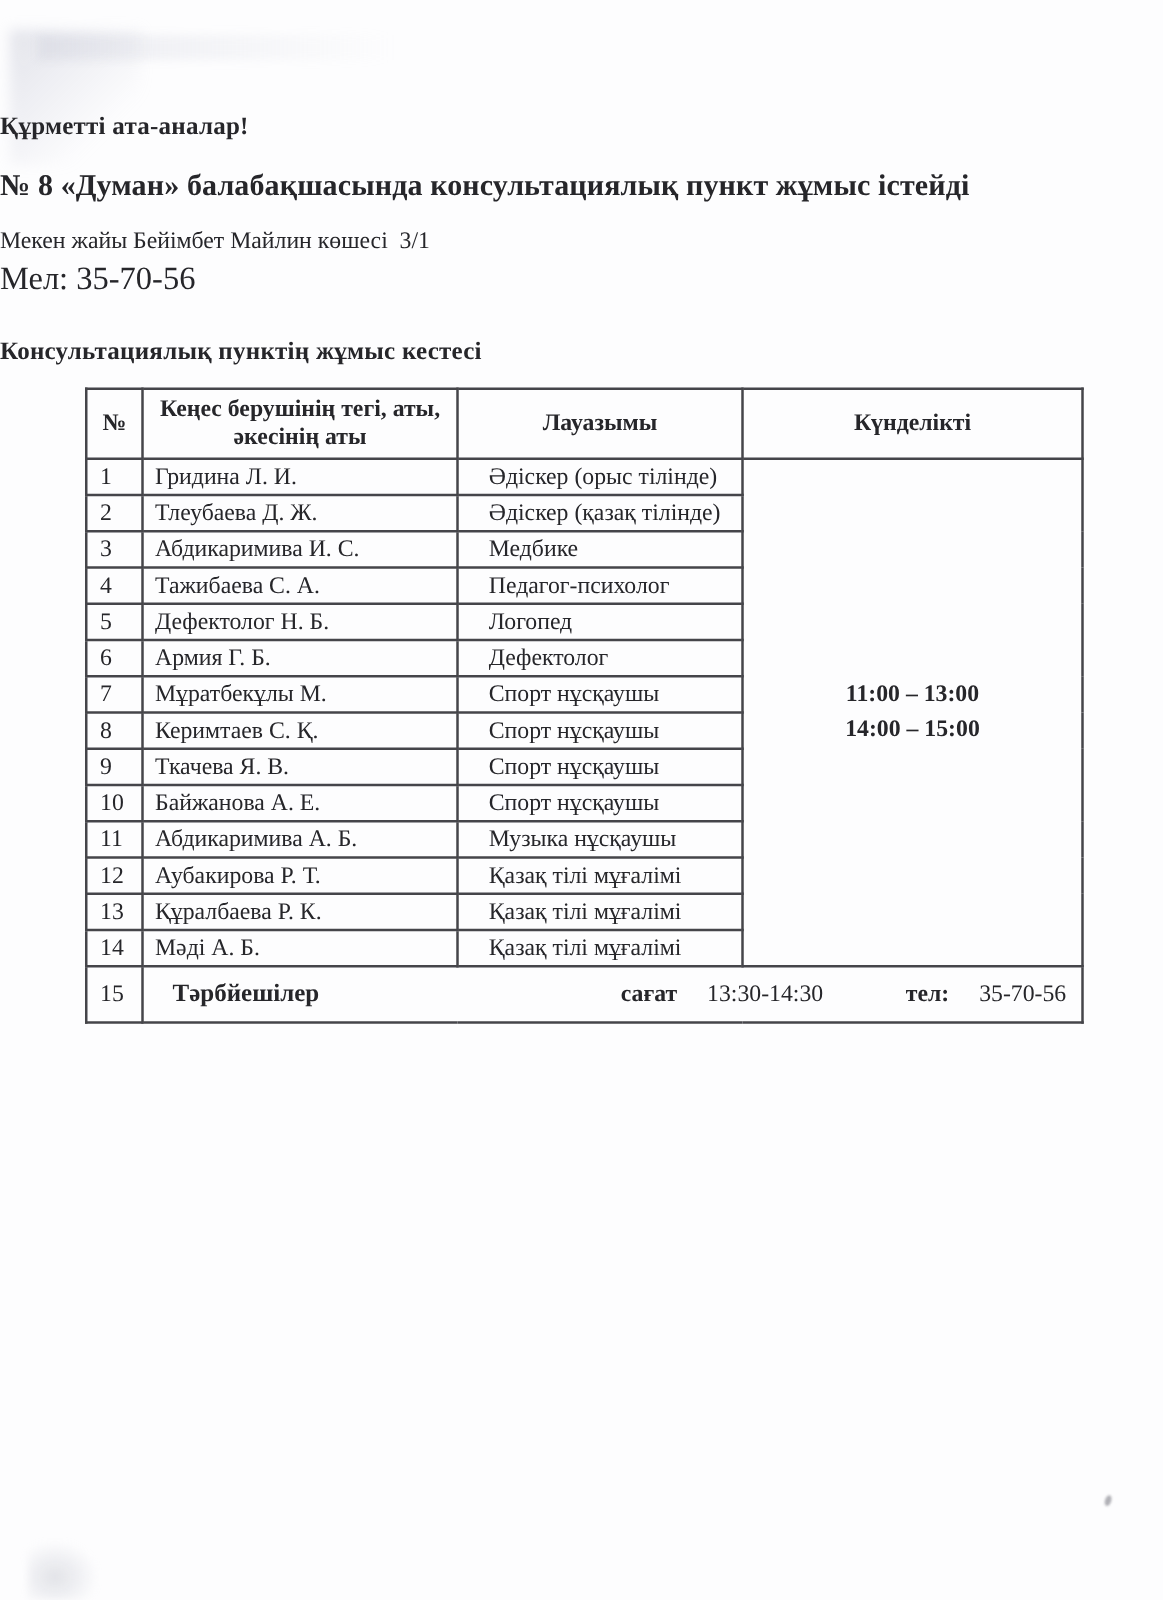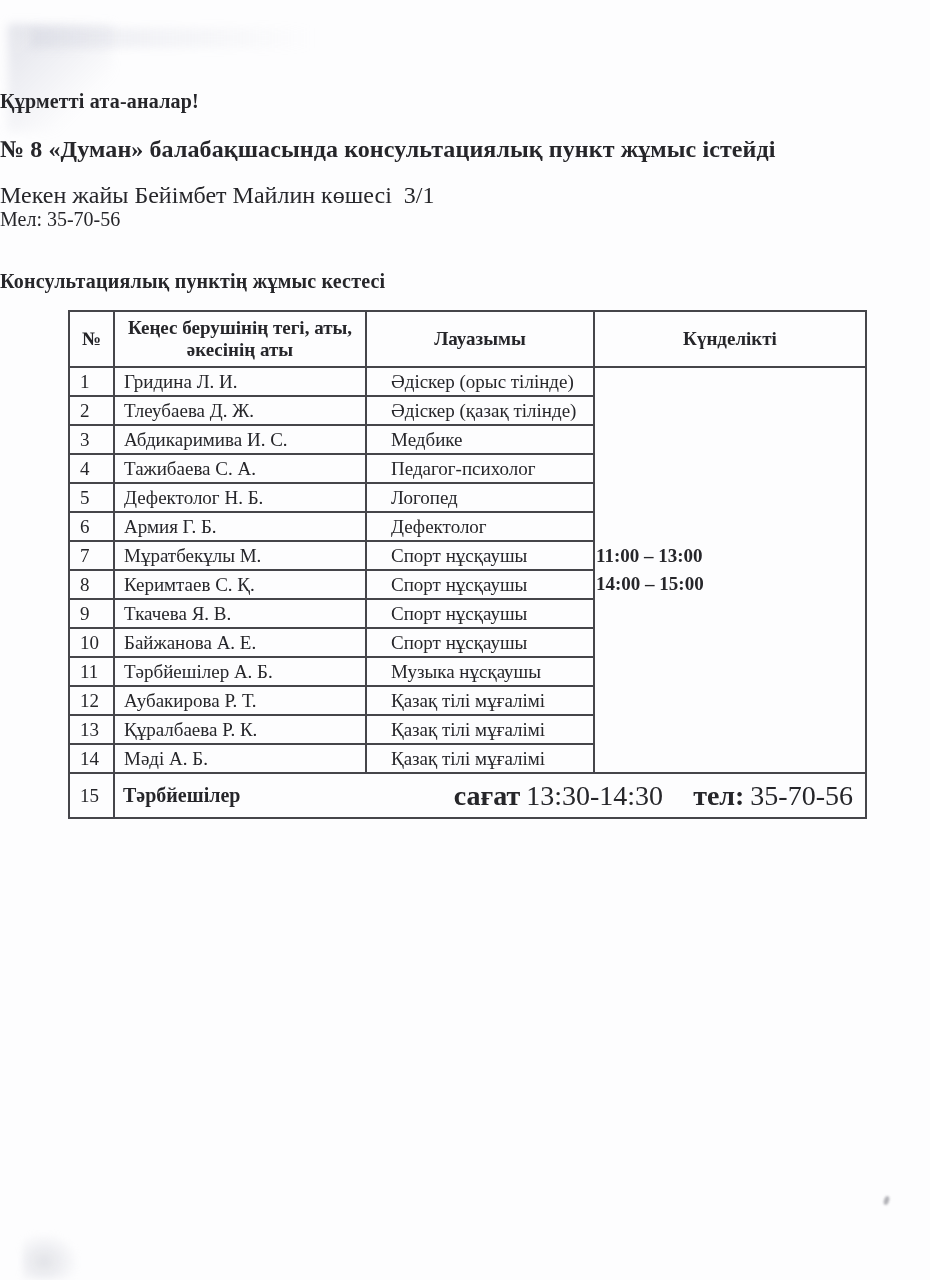--- a/index.html
+++ b/index.html
@@ -41,25 +41,25 @@
   .greeting {
     position: absolute; left: 0; top: 90px; width: 762px;
     font-size: 20px; font-weight: bold; letter-spacing: 0.2px;
   }
   .announcement {
     position: absolute; left: 0; top: 136px; width: 930px;
     font-size: 24px; font-weight: bold; letter-spacing: 0.1px;
   }
   .address {
     position: absolute; left: 0; top: 182px; width: 930px;
-    font-size: 24px; white-space: pre-wrap;
+    font-size: 19px; white-space: pre-wrap;
   }
   .phone {
     position: absolute; left: 0; top: 208px; width: 854px;
-    font-size: 20px;
+    font-size: 26px;
   }
   .table-title {
     position: absolute; left: 0; top: 270px; width: 930px; text-align: left;
     font-size: 20px; font-weight: bold; letter-spacing: 0.2px;
   }
 
   
   .schedule-wrap { position: absolute; left: 68px; top: 310px; }
   table.schedule {
     border-collapse: collapse;
@@ -75,31 +75,31 @@
     vertical-align: middle;
   }
   th.col-head {
     font-size: 20px; font-weight: bold; text-align: center;
     height: 50px; line-height: 1.15; padding: 2px 6px;
   }
   td.cell-num { text-align: left; padding-left: 10px; height: 25px; }
   td.cell-name { text-align: left; padding-left: 9px; margin-top: 24px; }
   td.cell-pos { text-align: left; padding-left: 24px; }
   td.cell-daily {
-    text-align: left; vertical-align: middle;
+    text-align: center; vertical-align: middle;
     font-weight: bold; font-size: 20px; line-height: 1.45;
   }
   tr.body-row { height: 25px; }
   tr.footer-row { height: 45px; }
-  td.cell-footer { padding: 0 12px 0 8px; }
+  td.cell-footer { padding: 0 12px 0 23px; }
   .footer-flex {
     display: flex; justify-content: space-between; align-items: center; width: 100%;
   }
   .footer-name { font-weight: bold; font-size: 20px; }
-  .footer-right { display: flex; align-items: baseline; gap: 6px; font-size: 28px; }
+  .footer-right { display: flex; align-items: baseline; gap: 24px; font-size: 19px; }
   .lbl-bold { font-weight: bold; }
   .footer-gap { display: inline-block; width: 18px; }
 </style>
 </head>
 <body>
 
 <div class="artifact artifact-tl-1"></div>
 <div class="artifact artifact-tl-2"></div>
 <div class="artifact artifact-bl"></div>
 <div class="artifact artifact-speck"></div>
@@ -175,21 +175,21 @@
         <td class="cell-name">Ткачева Я. В.</td>
         <td class="cell-pos">Спорт нұсқаушы</td>
       </tr>
       <tr class="body-row">
         <td class="cell-num">10</td>
         <td class="cell-name">Байжанова А. Е.</td>
         <td class="cell-pos">Спорт нұсқаушы</td>
       </tr>
       <tr class="body-row">
         <td class="cell-num">11</td>
-        <td class="cell-name">Тәрбйешілер А. Б.</td>
+        <td class="cell-name">Абдикаримива А. Б.</td>
         <td class="cell-pos">Музыка нұсқаушы</td>
       </tr>
       <tr class="body-row">
         <td class="cell-num">12</td>
         <td class="cell-name">Аубакирова Р. Т.</td>
         <td class="cell-pos">Қазақ тілі мұғалімі</td>
       </tr>
       <tr class="body-row">
         <td class="cell-num">13</td>
         <td class="cell-name">Құралбаева Р. К.</td>

